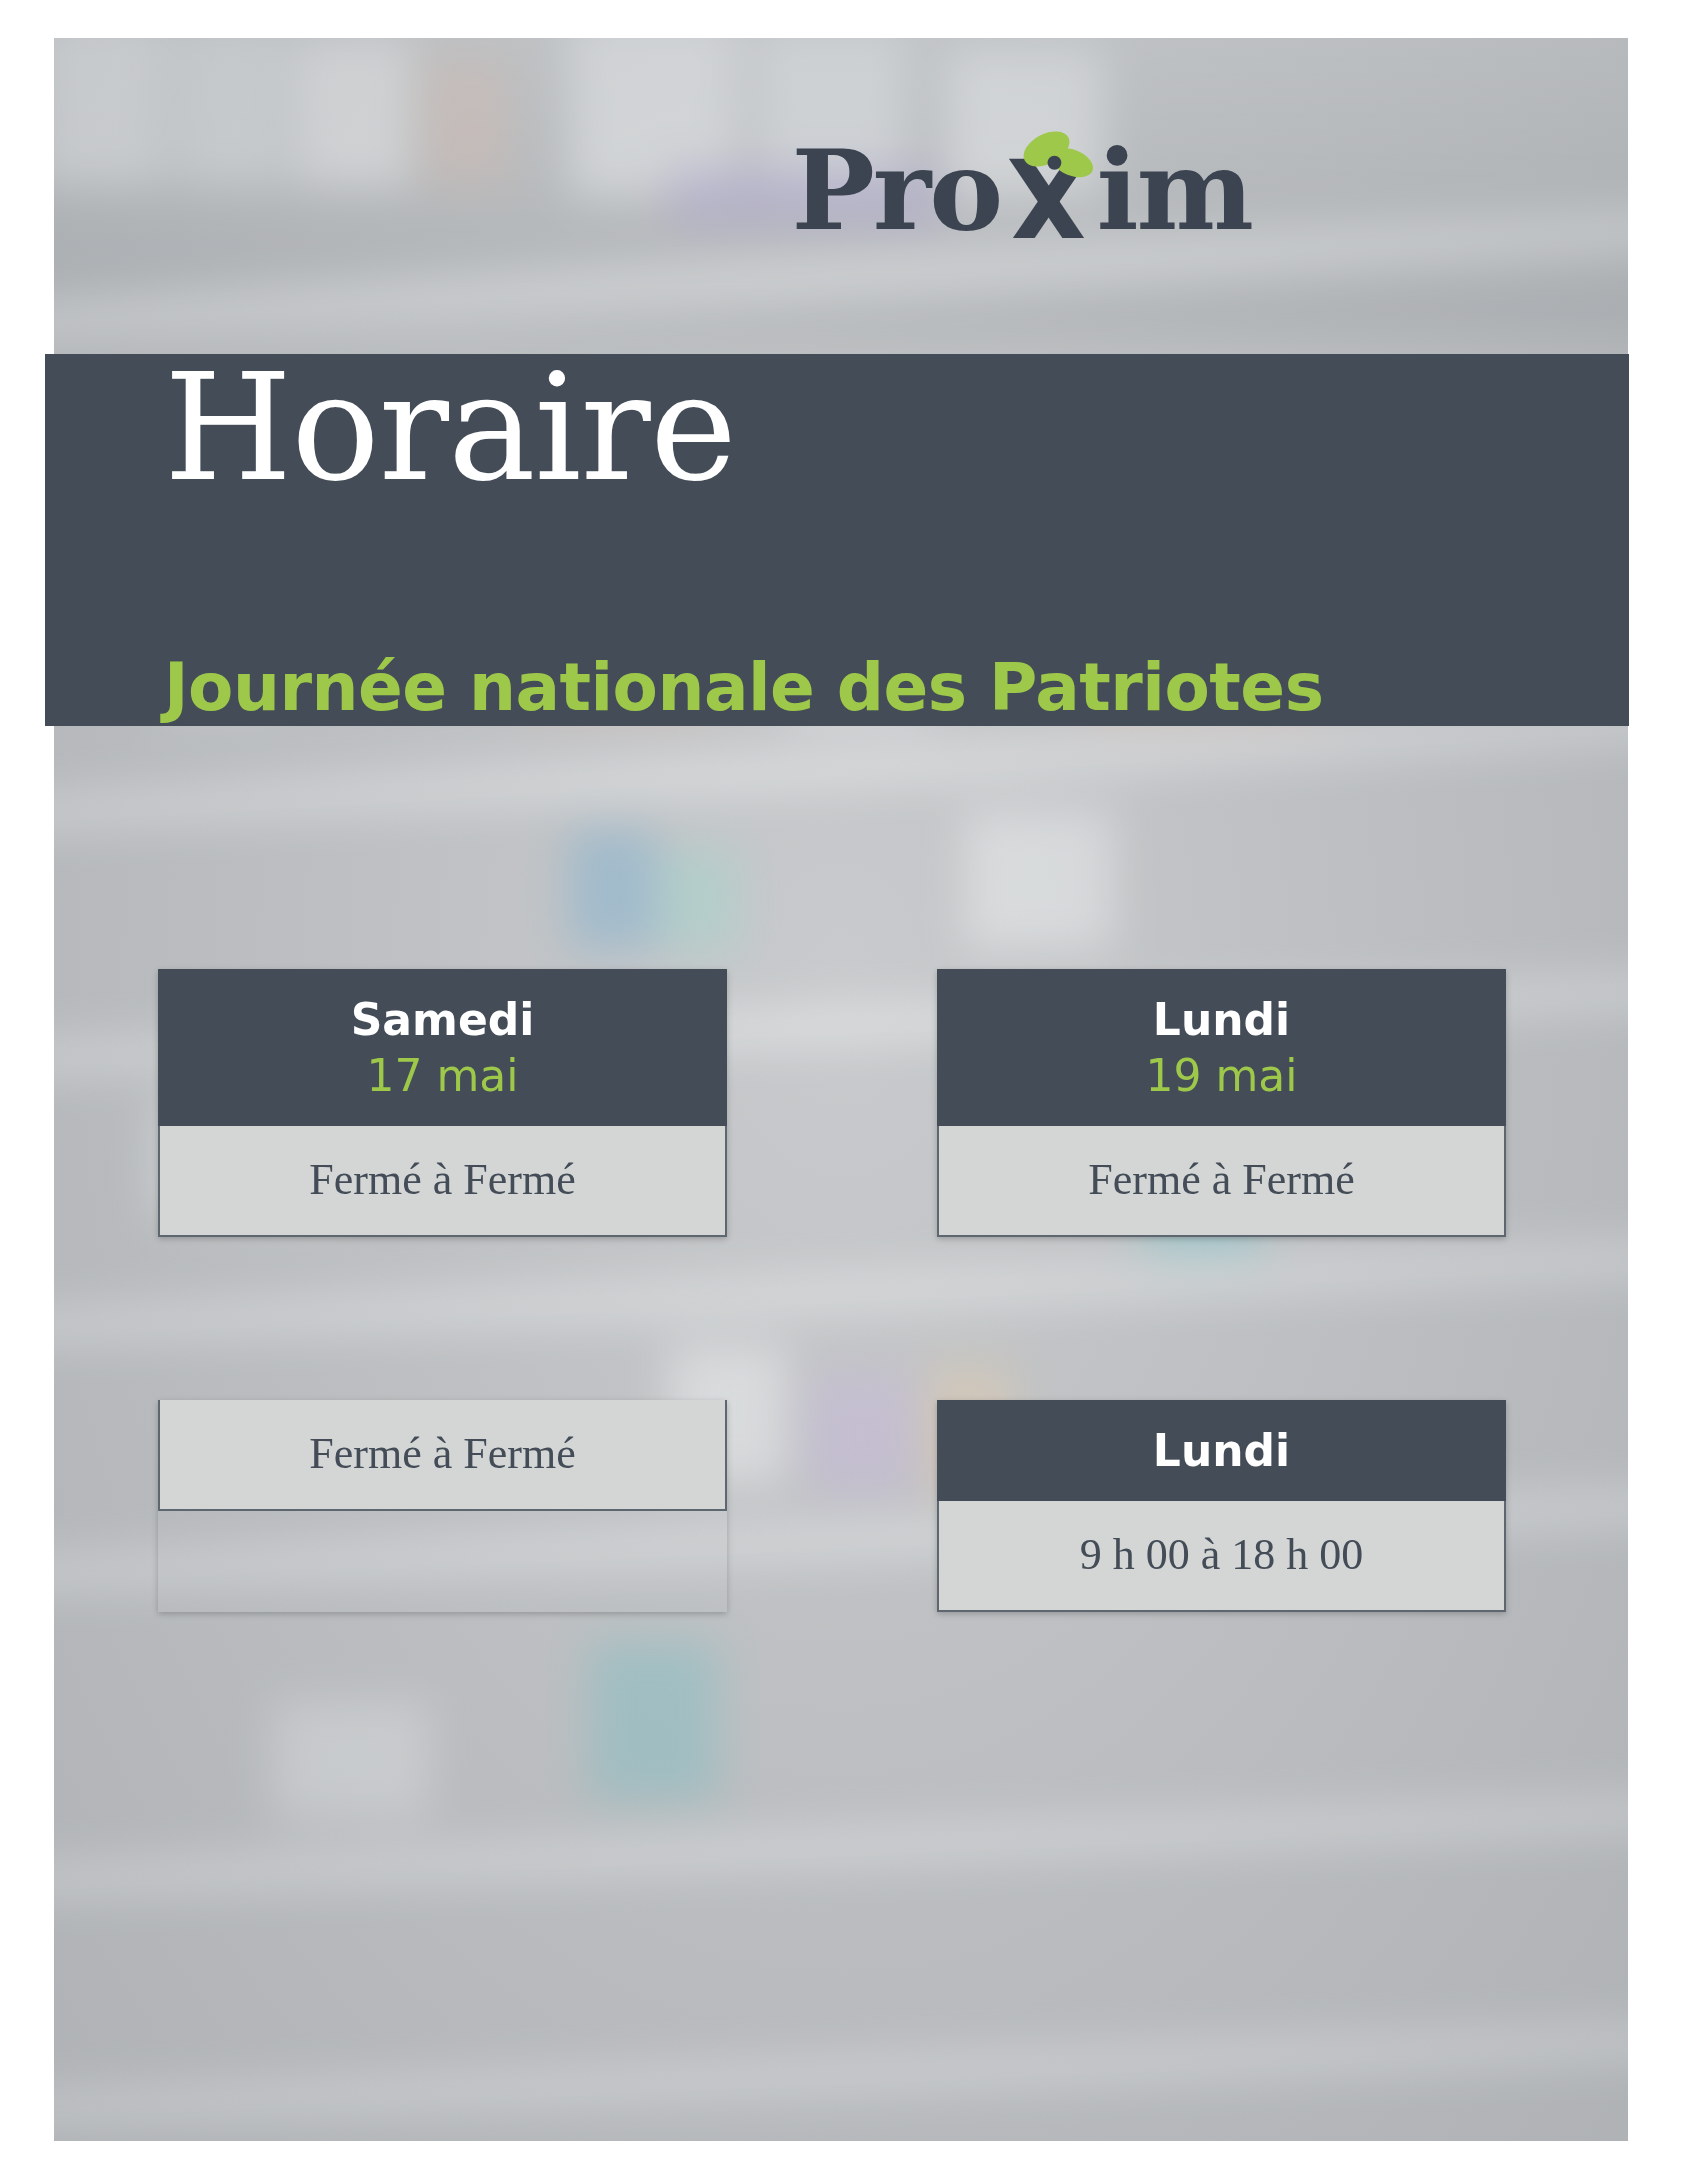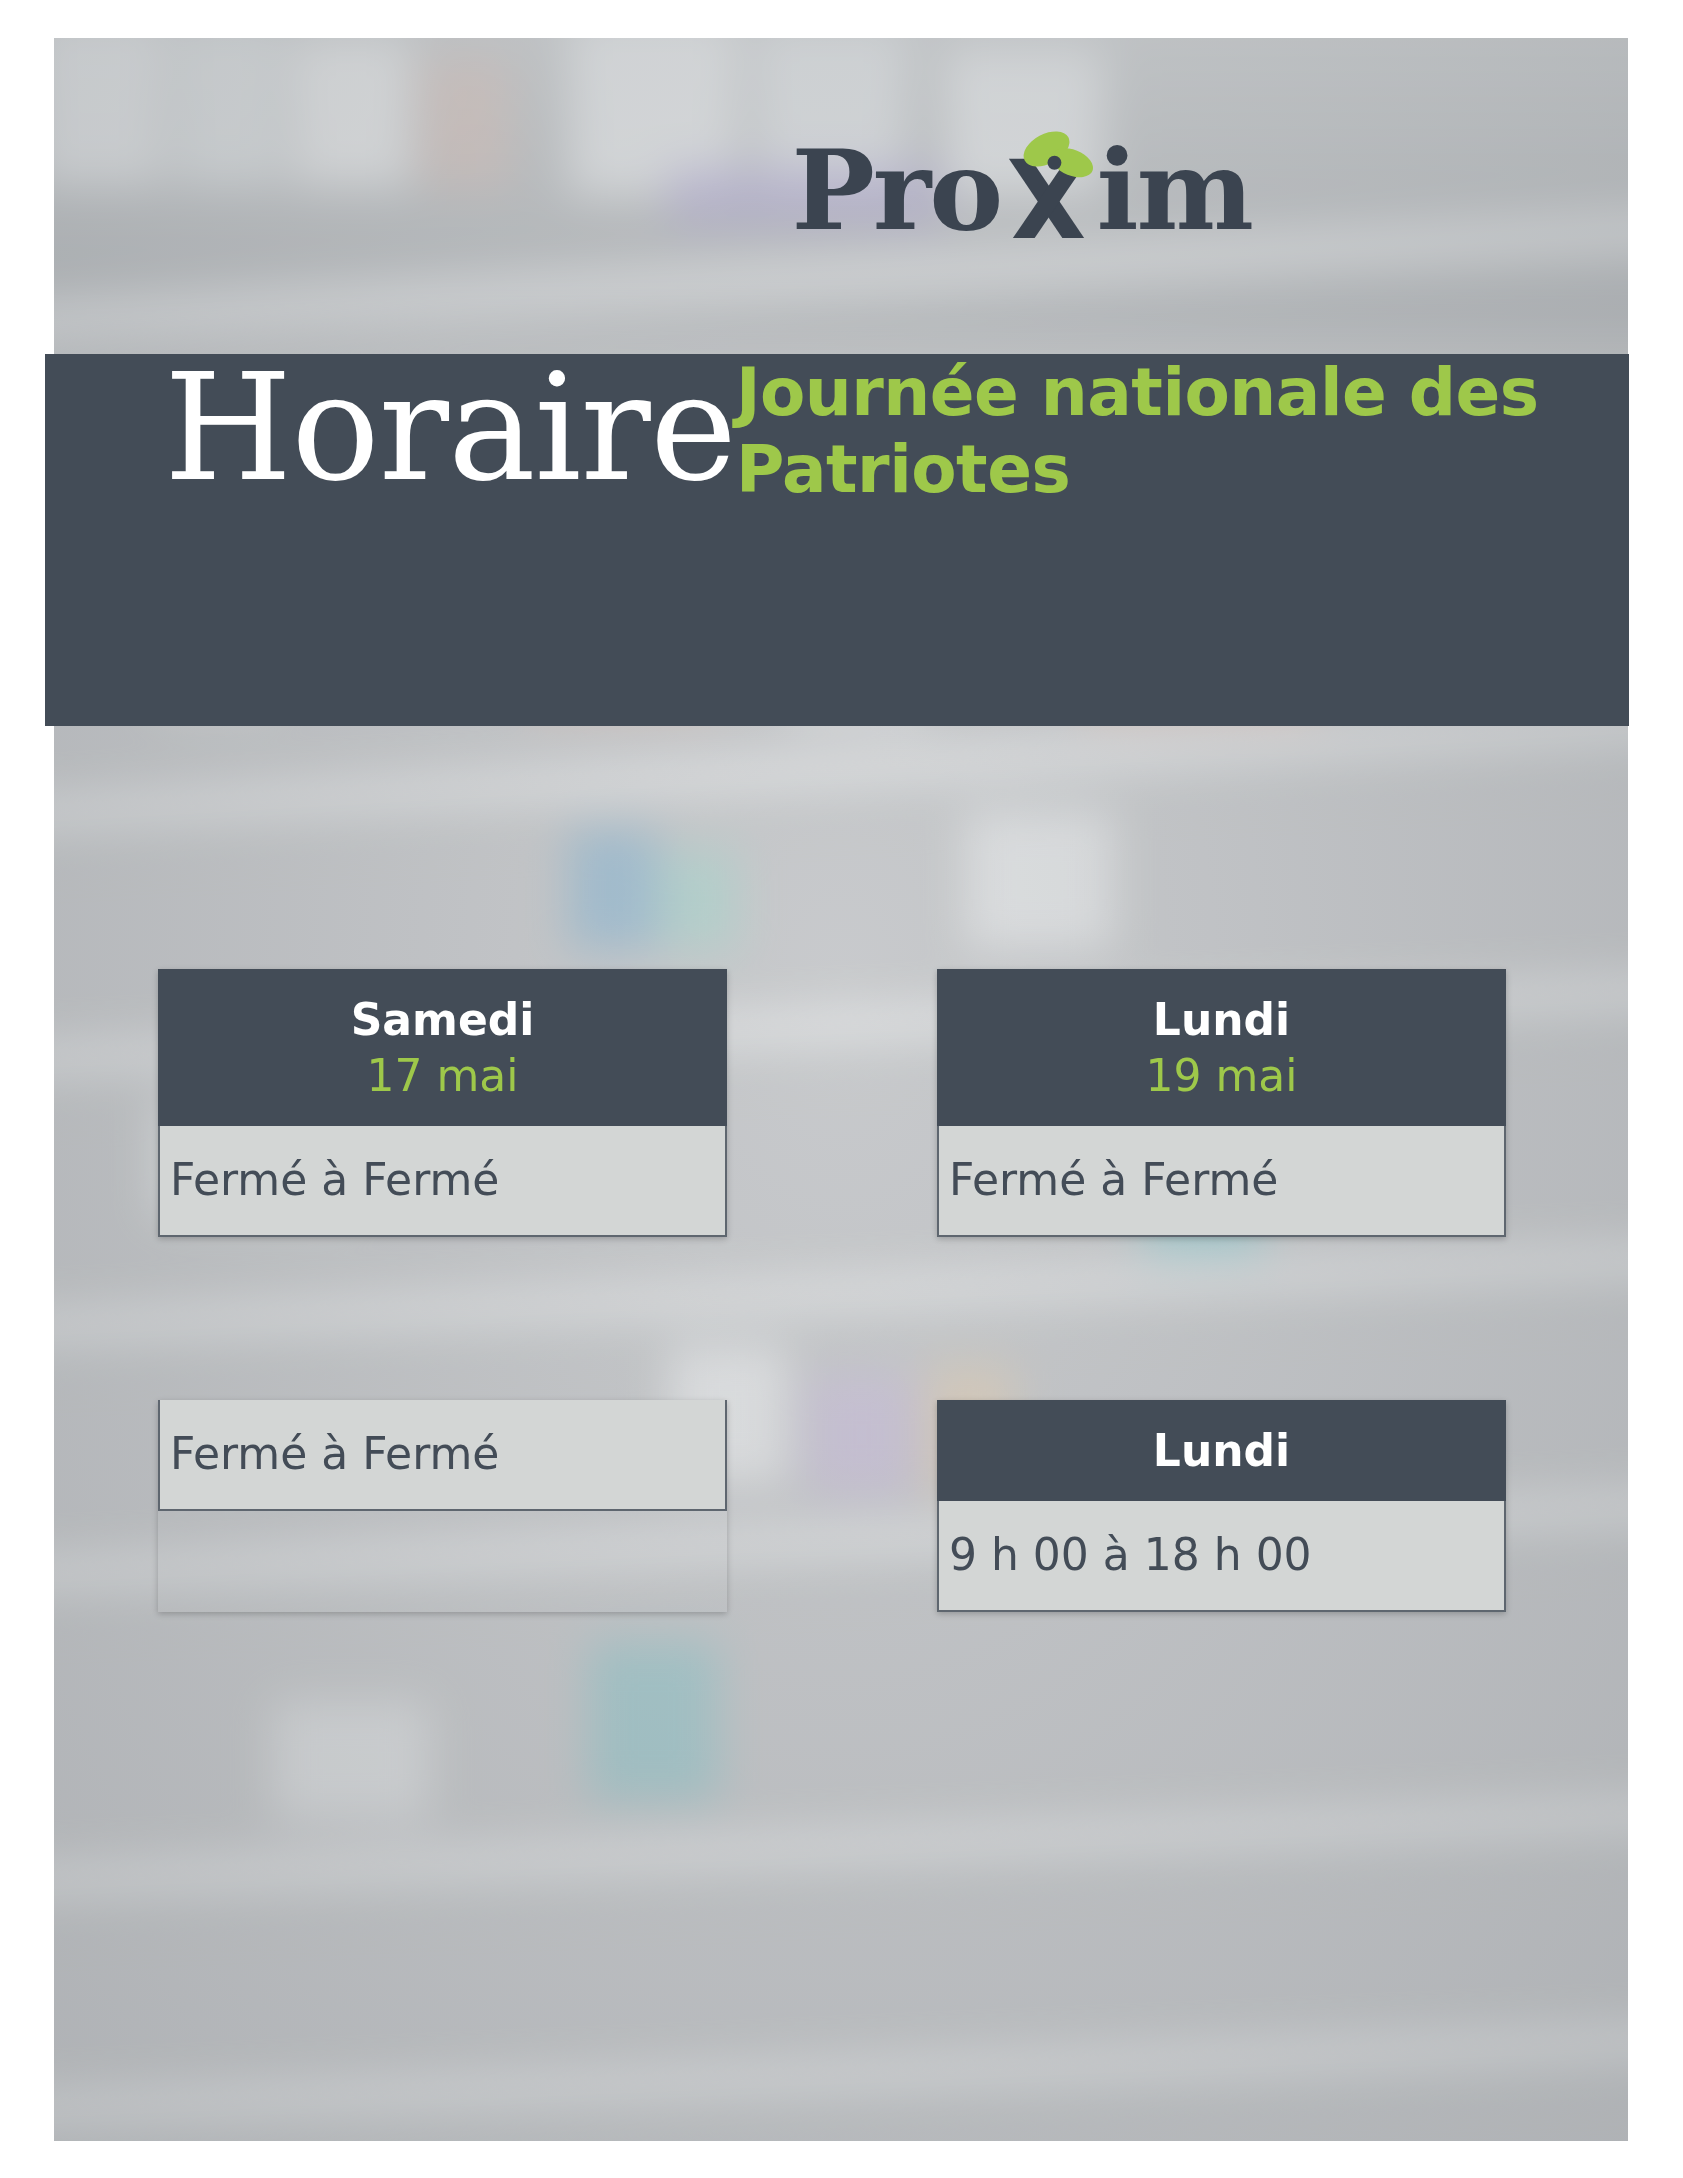--- a/index.html
+++ b/index.html
@@ -96,21 +96,21 @@
 
   
   .title-band {
     position: absolute;
     left: 45px;
     top: 354px;
     width: 1584px;
     height: 372px;
     background: #434c57;
     display: flex;
-    flex-direction: row;
+    flex-direction: column;
     justify-content: space-between;
     padding-left: 119px;
     box-sizing: border-box;
   }
   .title-main {
     font-family: "DejaVu Serif", serif;
     font-size: 147px;
     line-height: 1.02;
     color: #ffffff;
     font-weight: normal;
@@ -157,25 +157,27 @@
     font-size: 44px;
     font-weight: normal;
     color: #9ec84a;
     line-height: 1.2;
     margin-top: 4px;
   }
   .card-hours {
     background: #d3d6d5;
     border: 2px solid #5e666f;
     border-top: none;
+    text-align: center;
     color: #434c57;
     font-size: 44px;
     font-weight: normal;
     padding: 28px 10px 30px 10px;
     box-sizing: border-box;
+    font-family: Liberation Serif, serif;
   }
 </style>
 </head>
 <body>
 
 <div class="poster">
 
   <div class="photo">
     <div class="layer">
       <div class="back" style="left:0;top:0;right:0;height:376px;"></div>

